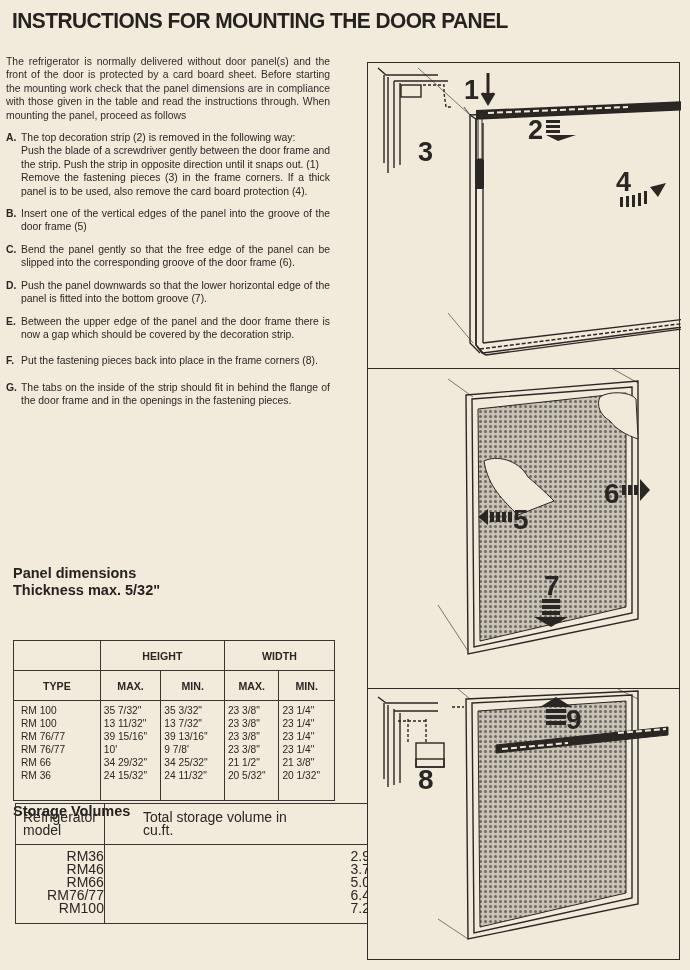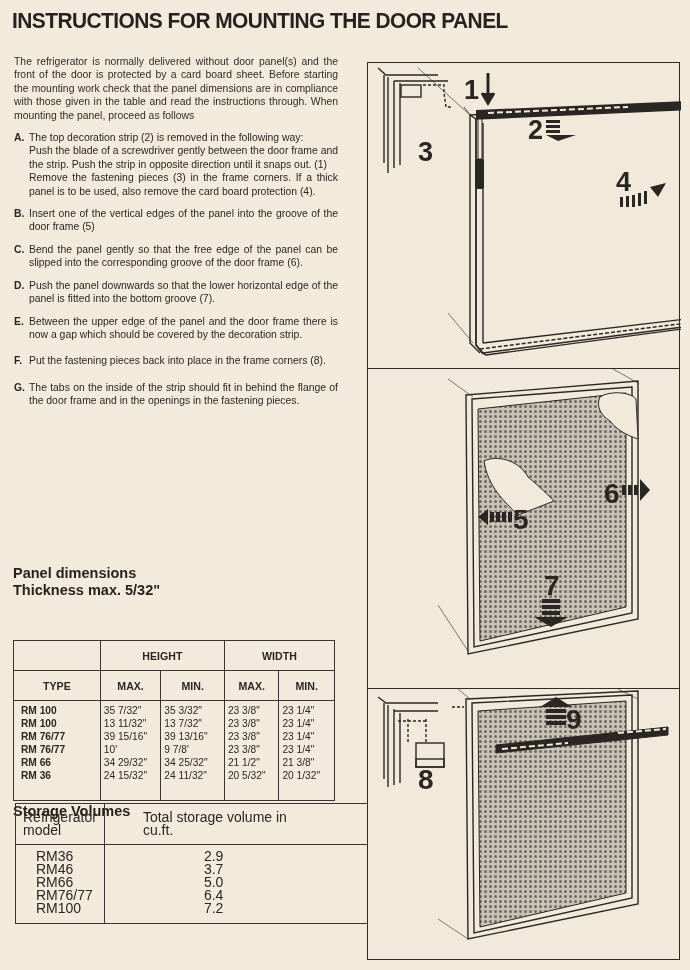--- a/index.html
+++ b/index.html
@@ -11,21 +11,21 @@
     position: relative;
   }
   .title {
     position: absolute; left: 12px; top: 8px;
     font-family: "Liberation Sans", sans-serif;
     font-weight: bold; font-size: 22.5px; letter-spacing: -0.6px;
     color: #262220;
     transform: scaleX(0.93); transform-origin: left top;
     white-space: nowrap;
   }
-  .left { position: absolute; left: 14px; top: 55px; width: 324px; }
+  .left { position: absolute; left: 6px; top: 55px; width: 324px; }
   .intro, .step-text {
     font-size: 10.4px; line-height: 13.4px; color: #2f2b28;
     text-align: justify;
   }
   .intro { margin-bottom: 9px; }
   .step { display: flex; margin-bottom: 9px; }
   .step-letter { width: 15px; flex: 0 0 15px; font-weight: bold; font-size: 10.4px; line-height: 13.4px; }
   .step-body { flex: 1; }
   .step-body p { font-size: 10.4px; line-height: 13.4px; text-align: justify; }
 
@@ -33,31 +33,31 @@
   .dims-head { position: absolute; left: 13px; top: 565px; }
   table.dims {
     position: absolute; left: 13px; top: 640px; width: 322px;
     border-collapse: collapse; font-size: 10.2px;
   }
   table.dims td, table.dims th { border: 1px solid #3a3532; padding: 0 3px; }
   table.dims th { font-weight: bold; height: 30px; font-size: 10.6px; text-align: center; }
   table.dims tbody td { border-top: none; border-bottom: none; height: 13px; line-height: 13px; white-space: nowrap; }
   table.dims tbody tr:first-child td { padding-top: 3px; height: 16px; }
   table.dims tbody tr:last-child td { border-bottom: 1px solid #3a3532; padding-bottom: 18px; height: 15px; }
-  table.dims td.type { font-weight: bold; padding-left: 7px; margin-left: 8px; }
+  table.dims td.type { font-weight: normal; padding-left: 7px; margin-left: 8px; }
   table.dims td.num { padding-left: 3px; }
 
   .vol-head { position: absolute; left: 13px; top: 803px; }
   table.vol {
     position: absolute; left: 15px; top: 803px; width: 356px;
     border-collapse: collapse; font-size: 14px;
   }
   table.vol td { border: 1px solid #3a3532; vertical-align: top; }
   table.vol .hdr td { height: 41px; padding: 7px 7px; line-height: 13px; }
-  table.vol .body td { padding: 5px 0 5px 0; line-height: 13px; }
+  table.vol .body td { padding: 5px 0 5px 0; line-height: 13px; text-align: right; }
   table.vol .col1 { width: 87px; }
   .models div { padding-left: 20px; }
   .vals div { padding-left: 99px; }
 
   
   .panel {
     position: absolute; left: 367px; width: 313px;
     border: 1.5px solid #2e2a27; background: #f1eadb;
   }
   .p1 { top: 62px; height: 307px; }

